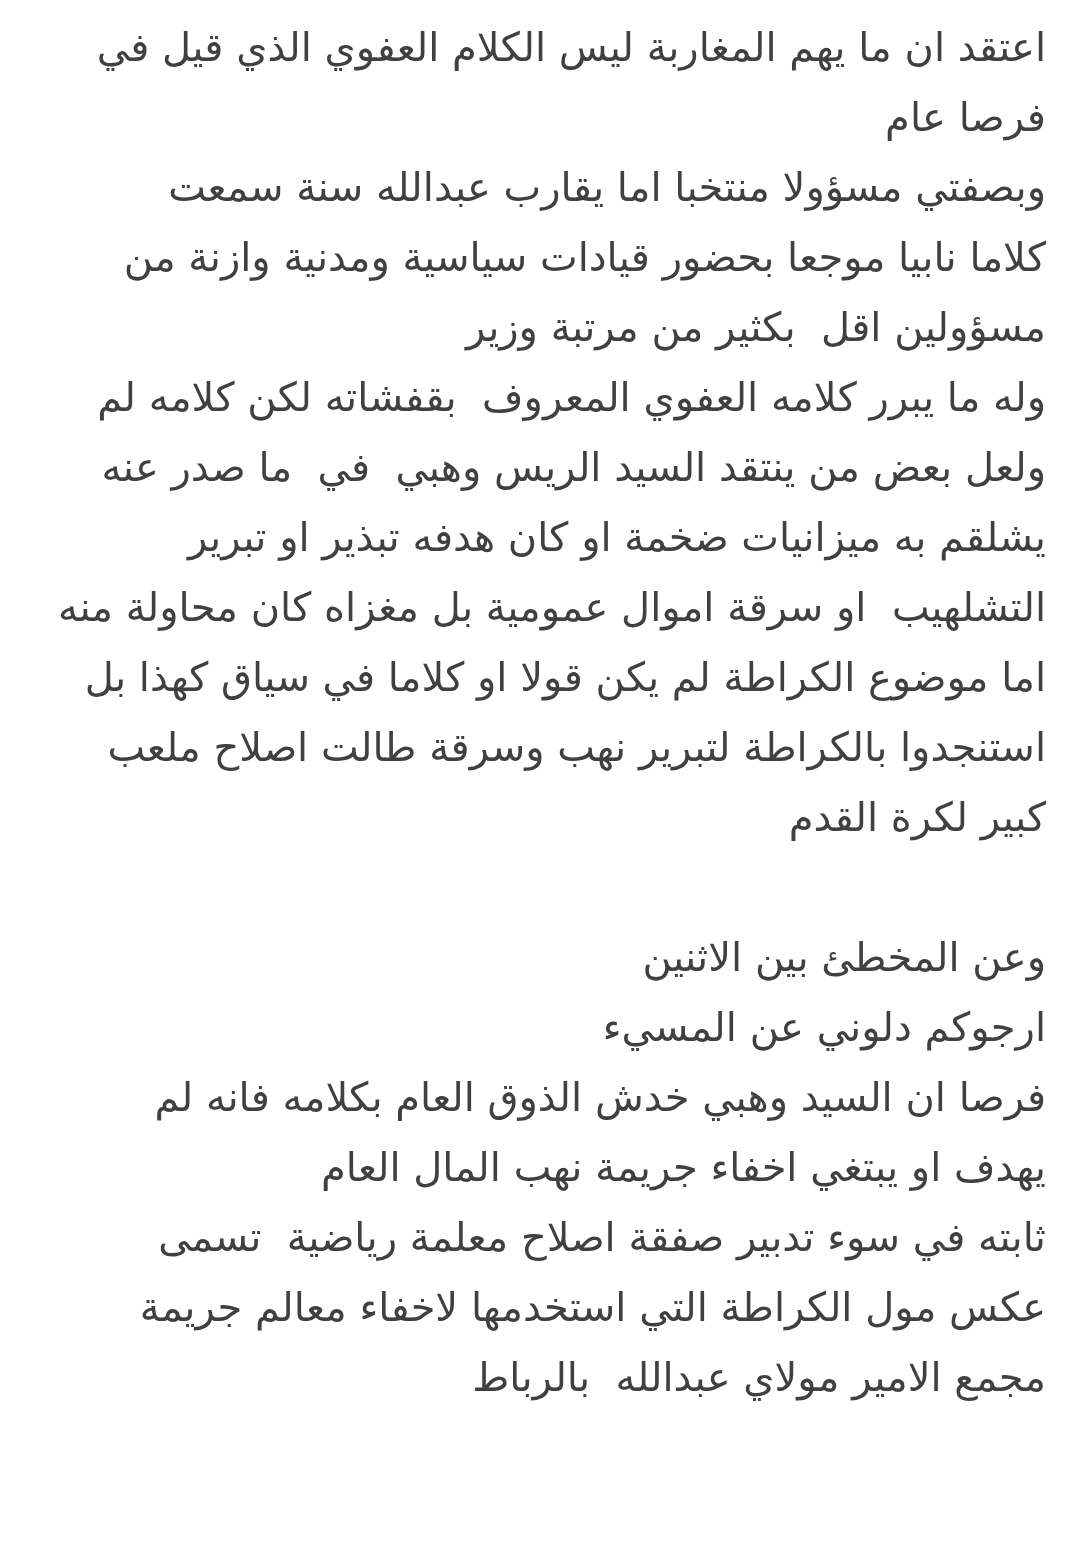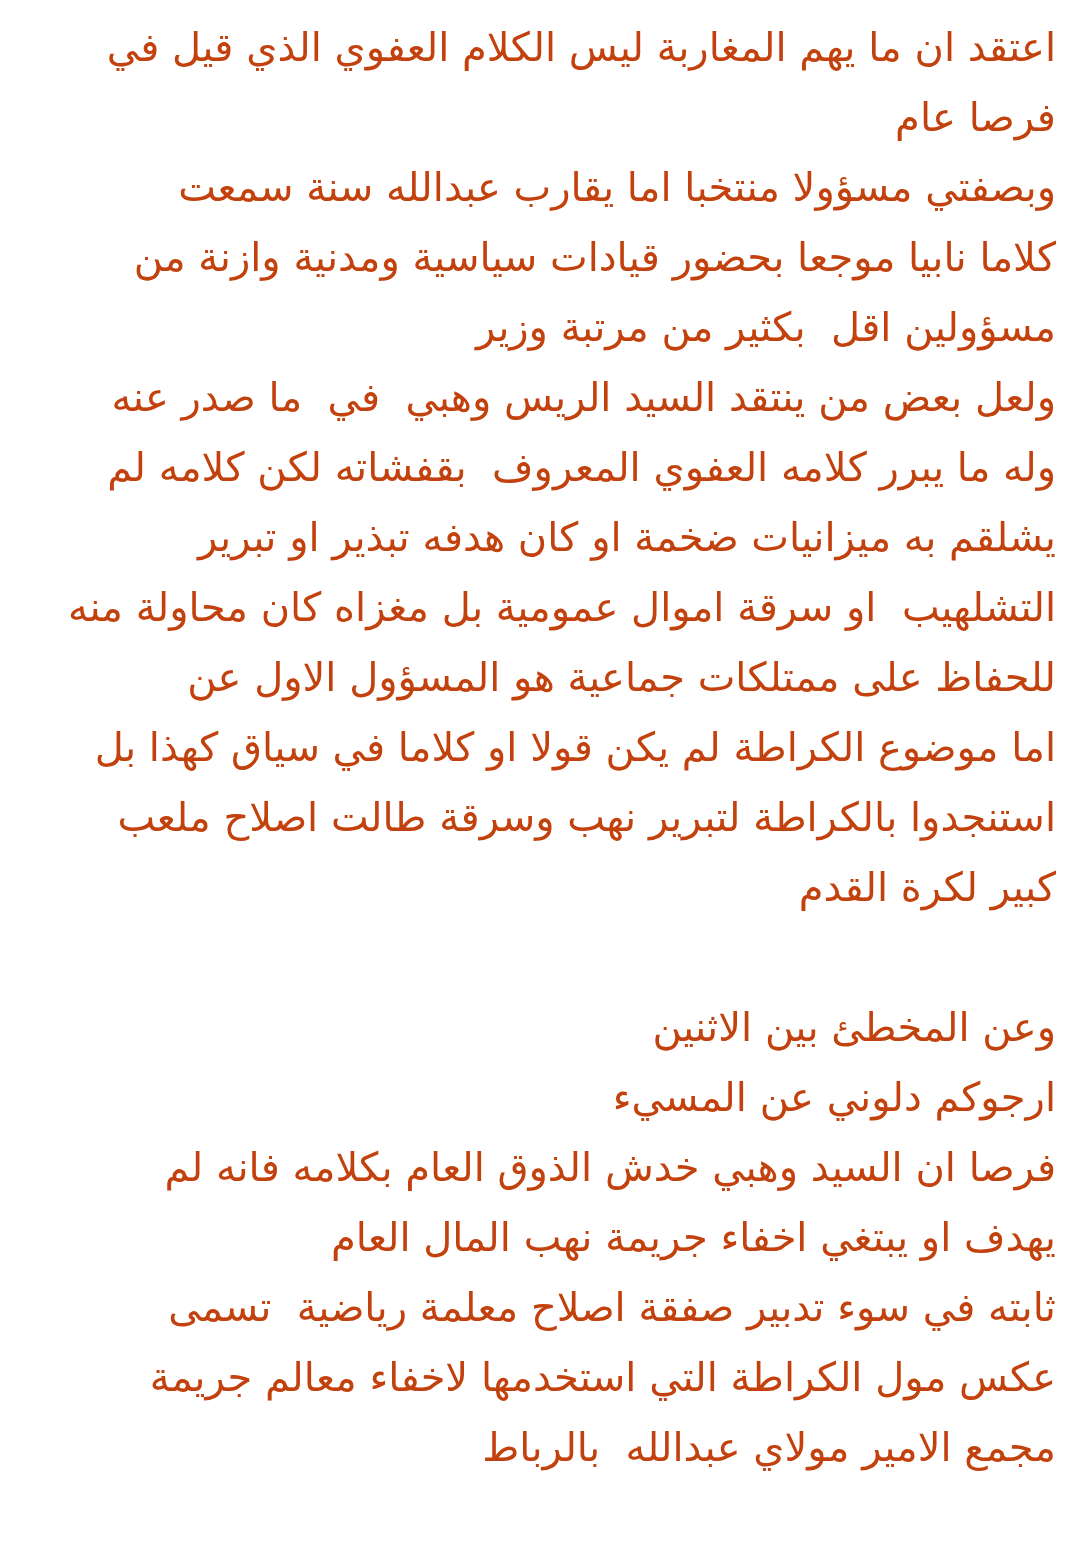--- a/index.html
+++ b/index.html
@@ -9,49 +9,48 @@
     width: 1080px;
     height: 1557px;
     overflow: hidden;
   }
   .doc {
     box-sizing: border-box;
     width: 1080px;
     height: 1557px;
     direction: rtl;
     text-align: right;
-    padding: 12px 24px 0 28px;
+    padding: 12px 34px 0 28px;
     font-family: "DejaVu Sans", sans-serif;
     font-size: 40px;
     font-weight: 400;
-    color: #c2410c;
+    color: #404040;
     overflow: hidden;
   }
   .line {
     display: block;
     line-height: 70px;
     min-height: 70px;
     white-space: pre;       
     letter-spacing: -0.5px;
   }
 </style>
 </head>
 <body>
 
 <main class="doc" dir="rtl">
   <div class="line">اعتقد ان ما يهم المغاربة ليس الكلام العفوي الذي قيل في</div>
   <div class="line">فرصا عام</div>
   <div class="line">وبصفتي مسؤولا منتخبا اما يقارب عبدالله سنة سمعت</div>
   <div class="line">كلاما نابيا موجعا بحضور قيادات سياسية ومدنية وازنة من</div>
   <div class="line">مسؤولين اقل  بكثير من مرتبة وزير</div>
+  <div class="line">وله ما يبرر كلامه العفوي المعروف  بقفشاته لكن كلامه لم</div>
   <div class="line">ولعل بعض من ينتقد السيد الريس وهبي  في  ما صدر عنه</div>
-  <div class="line">وله ما يبرر كلامه العفوي المعروف  بقفشاته لكن كلامه لم</div>
   <div class="line">يشلقم به ميزانيات ضخمة او كان هدفه تبذير او تبرير</div>
   <div class="line">التشلهيب  او سرقة اموال عمومية بل مغزاه كان محاولة منه</div>
-  <div class="line">للحفاظ على ممتلكات جماعية هو المسؤول الاول عن</div>
   <div class="line">اما موضوع الكراطة لم يكن قولا او كلاما في سياق كهذا بل</div>
   <div class="line">استنجدوا بالكراطة لتبرير نهب وسرقة طالت اصلاح ملعب</div>
   <div class="line">كبير لكرة القدم</div>
   <div class="line"></div>
   <div class="line">وعن المخطئ بين الاثنين</div>
   <div class="line">ارجوكم دلوني عن المسيء</div>
   <div class="line">فرصا ان السيد وهبي خدش الذوق العام بكلامه فانه لم</div>
   <div class="line">يهدف او يبتغي اخفاء جريمة نهب المال العام</div>
   <div class="line">ثابته في سوء تدبير صفقة اصلاح معلمة رياضية  تسمى</div>
   <div class="line">عكس مول الكراطة التي استخدمها لاخفاء معالم جريمة</div>

